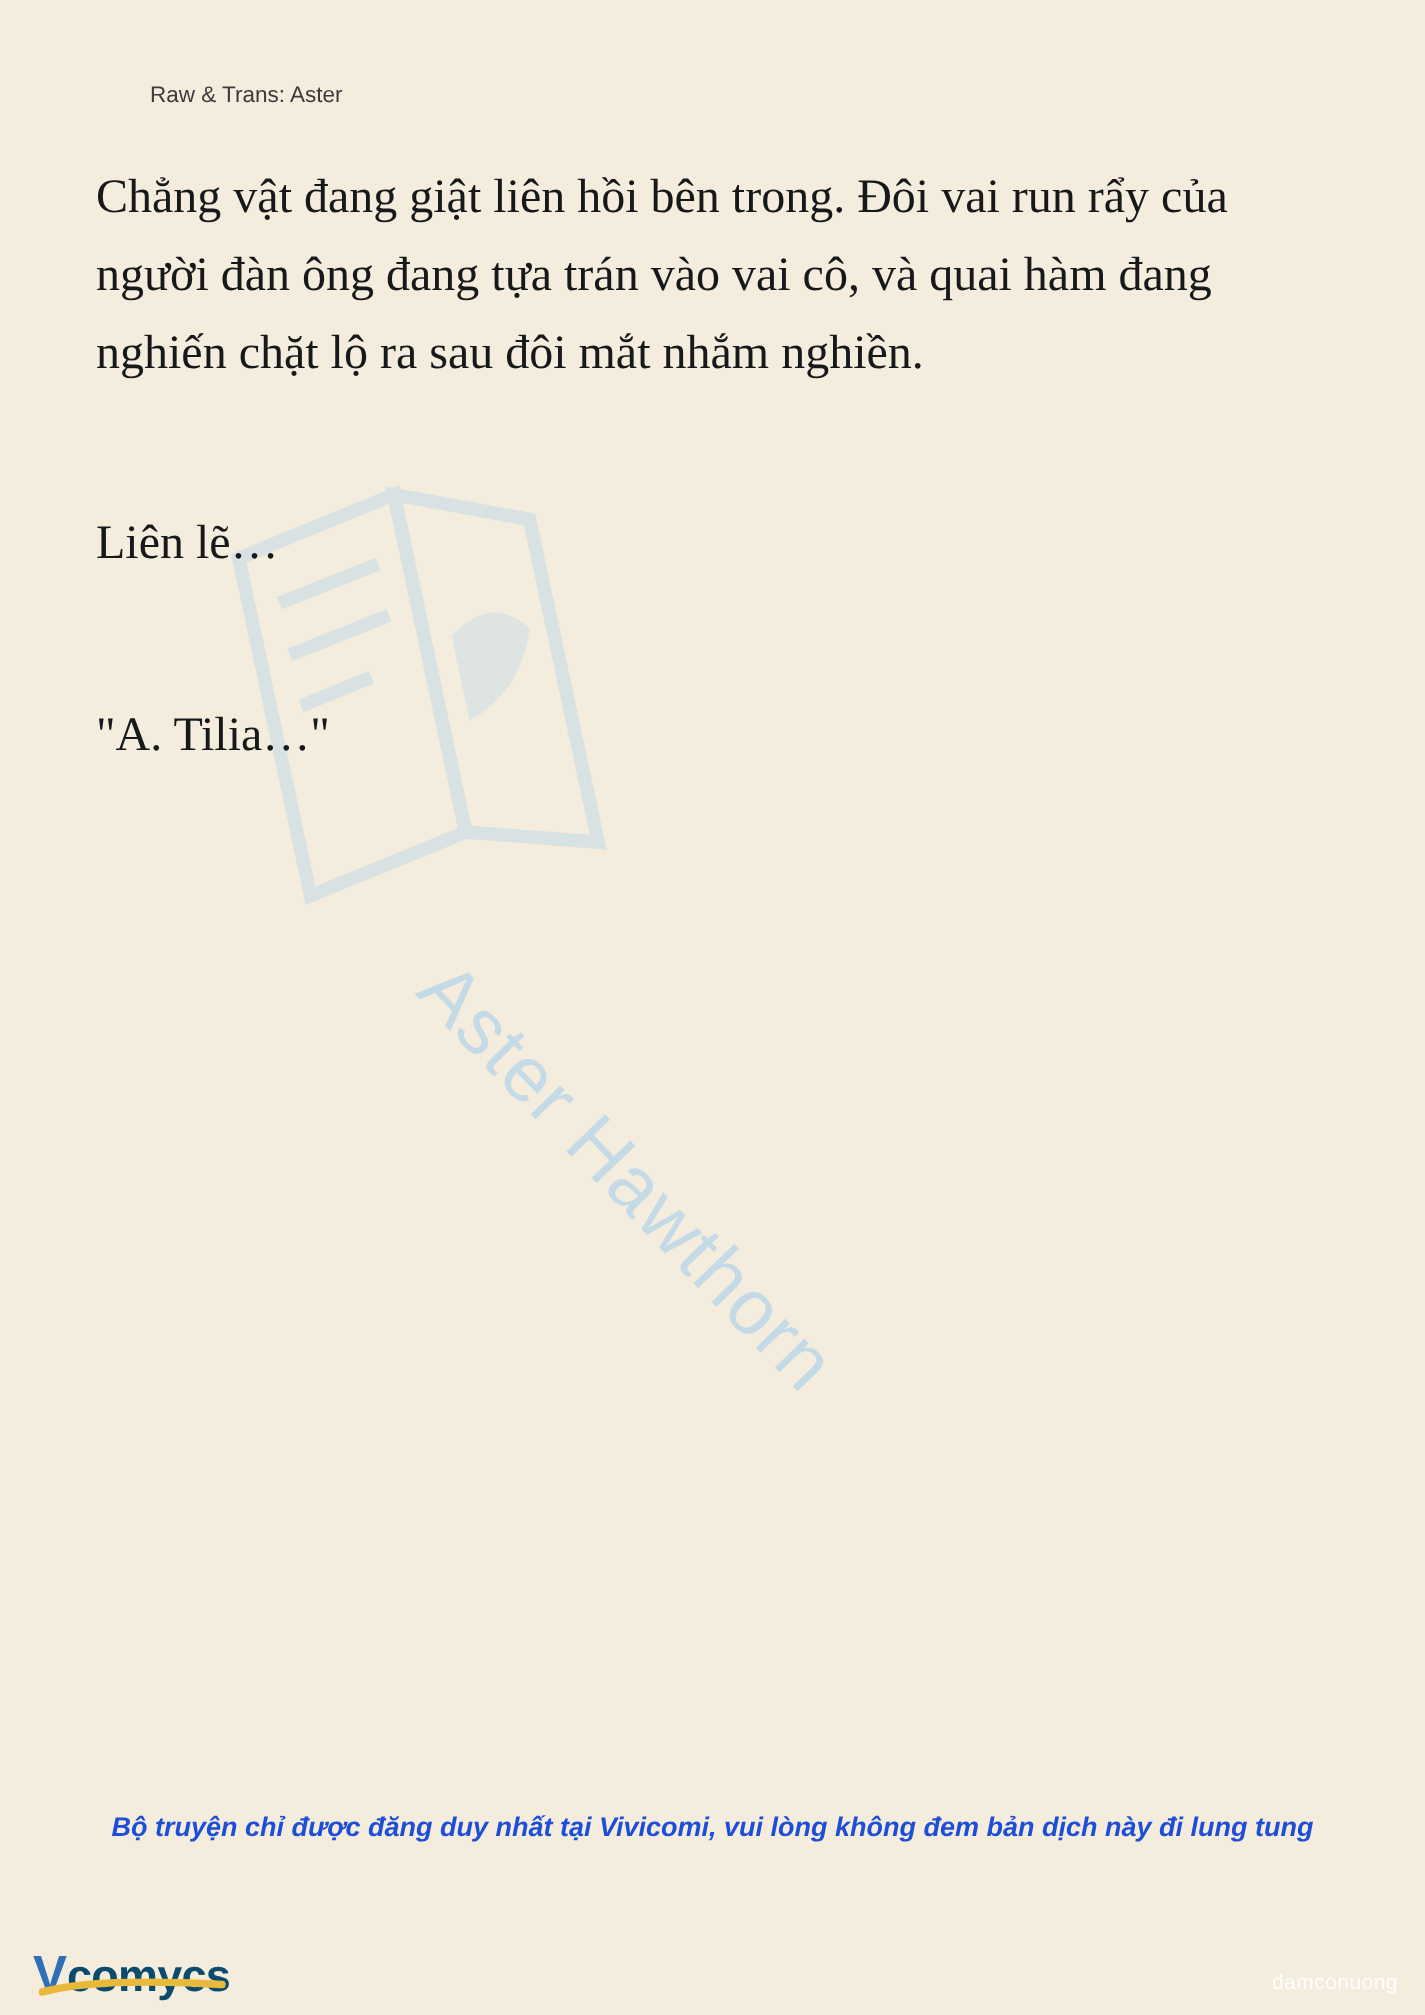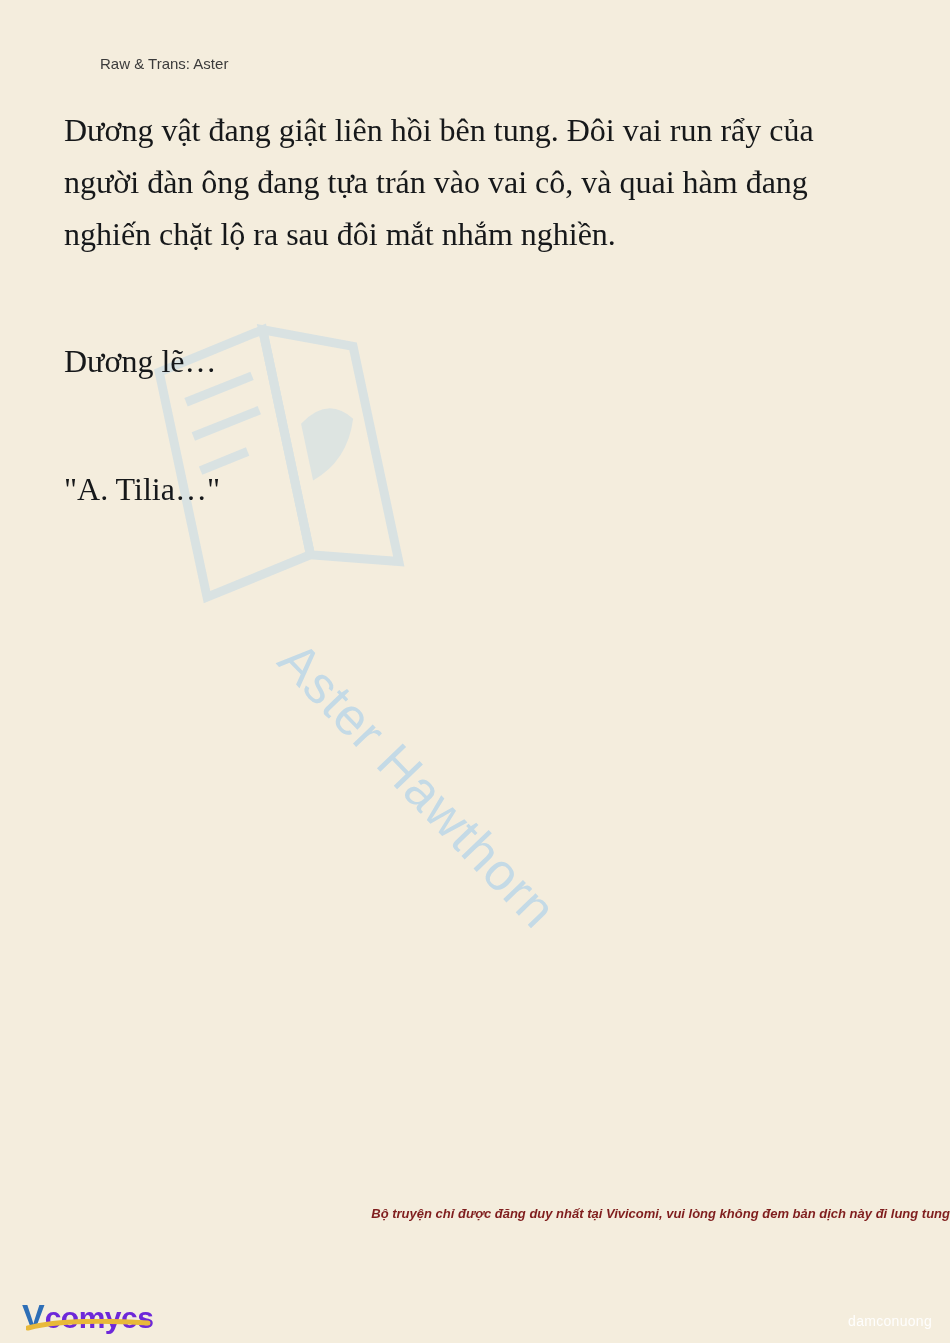--- a/index.html
+++ b/index.html
@@ -89,26 +89,25 @@
   .credits {
     position: absolute;
     left: 0;
     right: 0;
     top: 1203px;
     text-align: center;
     z-index: 3;
   }
   .credits div {
     font-family: "Liberation Sans", sans-serif;
-    font-size: 13px;
+    font-size: 18px;
     font-weight: bold;
     font-style: italic;
-    color: #7f1d1d;
+    color: #1d4ed8;
     line-height: 1.75;
-    text-align: right;
   }
 
   
   .bottom-logo {
     position: absolute;
     left: 22px;
     bottom: 10px;
     z-index: 4;
     display: flex;
     align-items: flex-end;
@@ -118,21 +117,21 @@
     font-family: "Liberation Sans", sans-serif;
     font-size: 34px;
     font-weight: bold;
     color: #2e6fb7;
     line-height: 1;
   }
   .bottom-logo .rest {
     font-family: "Liberation Sans", sans-serif;
     font-size: 30px;
     font-weight: bold;
-    color: #6d28d9;
+    color: #0c4a6e;
     line-height: 1;
     letter-spacing: -0.5px;
   }
   .bottom-logo .swoosh {
     position: absolute;
     left: 4px;
     bottom: 2px;
     width: 125px;
     height: 12px;
   }
@@ -166,22 +165,22 @@
       <g transform="rotate(-12 135 150)" fill="#bcd7e8" opacity="0.8">
         <path d="M168 120 q32 -22 52 6 q-14 40 -52 52 z"></path>
       </g>
     </svg>
     <div class="wm-text">Aster Hawthorn</div>
   </div>
 
   <div class="header">Raw &amp; Trans: Aster</div>
 
   <div class="content">
-    <p class="para">Dương vật đang giật liên hồi bên tung. Đôi vai run rẩy của người đàn ông đang tựa trán vào vai cô, và quai hàm đang nghiến chặt lộ ra sau đôi mắt nhắm nghiền.</p>
-    <p class="para">Dương lẽ…</p>
+    <p class="para">Chẳng vật đang giật liên hồi bên trong. Đôi vai run rẩy của người đàn ông đang tựa trán vào vai cô, và quai hàm đang nghiến chặt lộ ra sau đôi mắt nhắm nghiền.</p>
+    <p class="para">Liên lẽ…</p>
     <p class="para">"A. Tilia…"</p>
   </div>
 
   <div class="credits">
     <div>Bộ truyện chỉ được đăng duy nhất tại Vivicomi, vui lòng không đem bản dịch này đi lung tung</div>
   </div>
 
   <div class="bottom-logo">
     <span class="v">V</span>
     <span class="rest">comycs</span>

